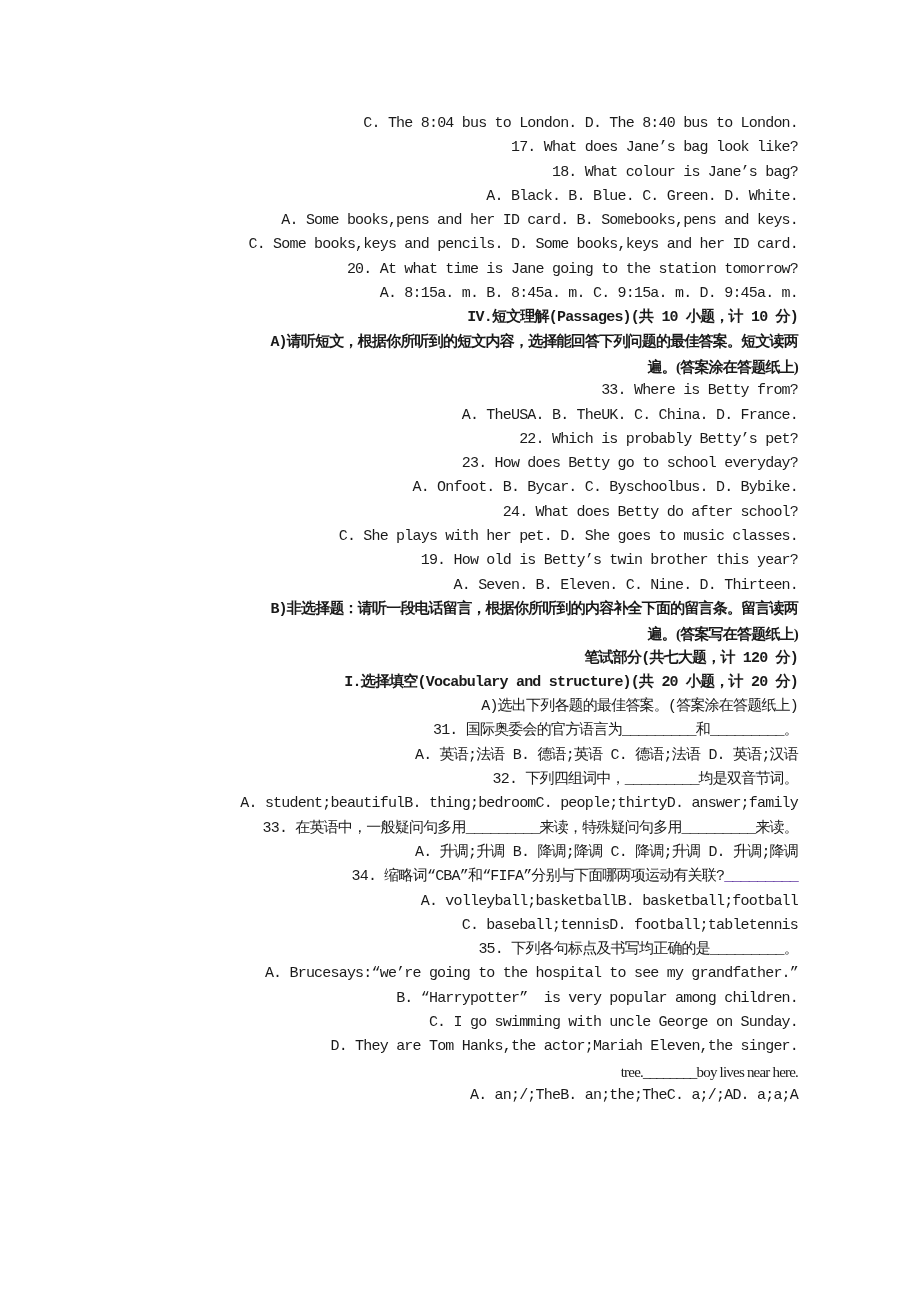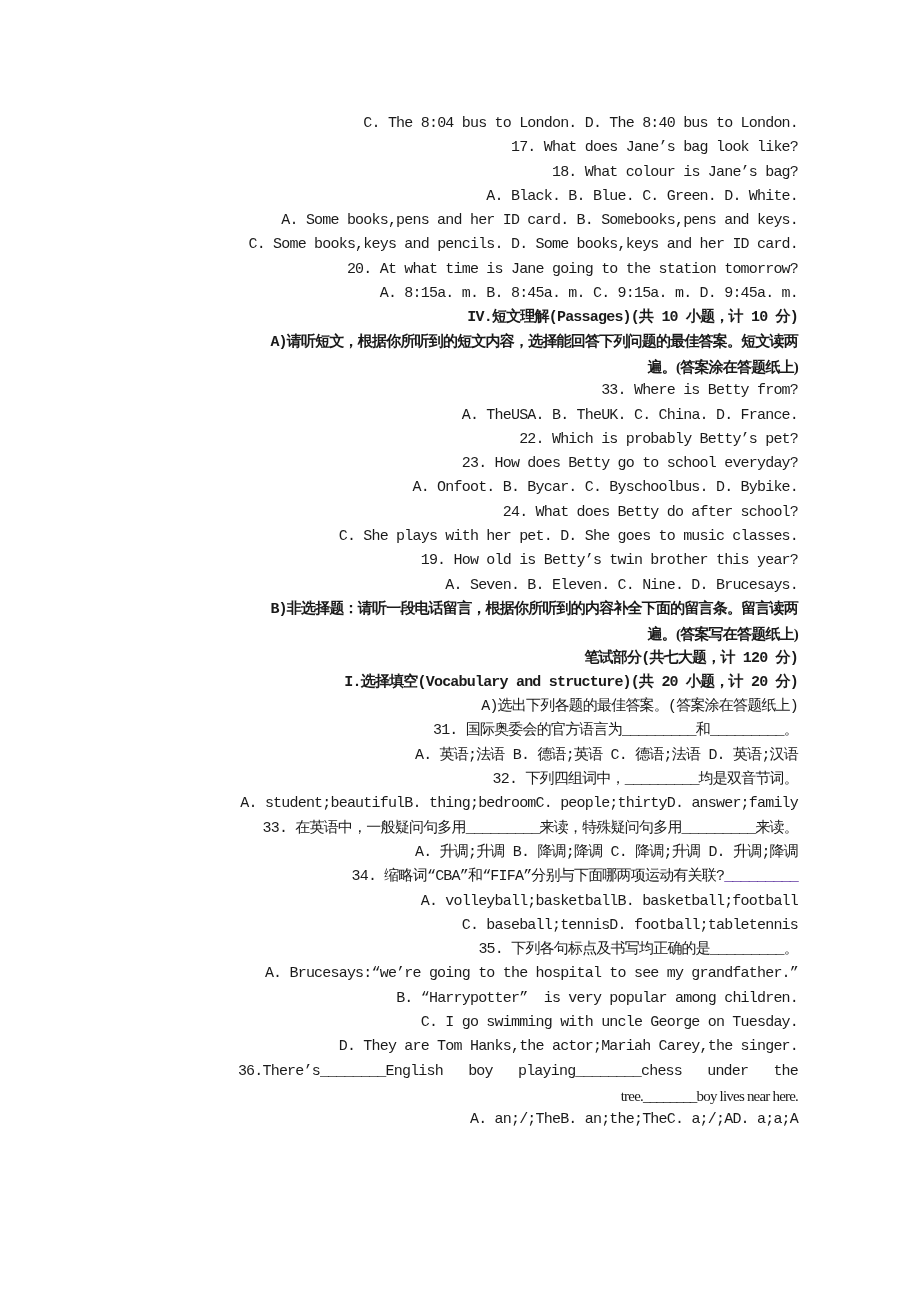--- a/index.html
+++ b/index.html
@@ -53,37 +53,36 @@
       <div class="line indent-1 bold"><span>A)请听短文，根据你所听到的短文内容，选择能回答下列问题的最佳答案。短文读两</span></div>
       <div class="line indent-0 bold"><span>遍。(答案涂在答题纸上)</span></div>
       <div class="line indent-1"><span>33. Where is Betty from?</span></div>
       <div class="line indent-1"><span>A. TheUSA. B. TheUK. C. China. D. France.</span></div>
       <div class="line indent-1"><span>22. Which is probably Betty’s pet?</span></div>
       <div class="line indent-1"><span>23. How does Betty go to school everyday?</span></div>
       <div class="line indent-1"><span>A. Onfoot. B. Bycar. C. Byschoolbus. D. Bybike.</span></div>
       <div class="line indent-1"><span>24. What does Betty do after school?</span></div>
       <div class="line indent-1"><span>C. She plays with her pet. D. She goes to music classes.</span></div>
       <div class="line indent-1"><span>19. How old is Betty’s twin brother this year?</span></div>
-      <div class="line indent-1"><span>A. Seven. B. Eleven. C. Nine. D. Brucesays.</span></div>
+      <div class="line indent-1"><span>A. Seven. B. Eleven. C. Nine. D. Thirteen.</span></div>
       <div class="line indent-1 bold"><span>B)非选择题：请听一段电话留言，根据你所听到的内容补全下面的留言条。留言读两</span></div>
       <div class="line indent-0 bold"><span>遍。(答案写在答题纸上)</span></div>
       <div class="line indent-1 bold"><span>笔试部分(共七大题，计 120 分)</span></div>
       <div class="line indent-1 bold"><span>I.选择填空(Vocabulary and structure)(共 20 小题，计 20 分)</span></div>
       <div class="line indent-1"><span>A)选出下列各题的最佳答案。(答案涂在答题纸上)</span></div>
       <div class="line indent-1"><span>31. 国际奥委会的官方语言为_________和_________。</span></div>
       <div class="line indent-1"><span>A. 英语;法语 B. 德语;英语 C. 德语;法语 D. 英语;汉语</span></div>
       <div class="line indent-1"><span>32. 下列四组词中，_________均是双音节词。</span></div>
       <div class="line indent-1"><span>A. student;beautifulB. thing;bedroomC. people;thirtyD. answer;family</span></div>
       <div class="line indent-1"><span>33. 在英语中，一般疑问句多用_________来读，特殊疑问句多用_________来读。</span></div>
       <div class="line indent-1"><span>A. 升调;升调 B. 降调;降调 C. 降调;升调 D. 升调;降调</span></div>
       <div class="line indent-1"><span>34. 缩略词“CBA”和“FIFA”分别与下面哪两项运动有关联?</span><span class="gray">_________</span></div>
       <div class="line indent-1"><span>A. volleyball;basketballB. basketball;football</span></div>
       <div class="line indent-1"><span>C. baseball;tennisD. football;tabletennis</span></div>
       <div class="line indent-1"><span>35. 下列各句标点及书写均正确的是_________。</span></div>
       <div class="line indent-1"><span>A. Brucesays:“we’re going to the hospital to see my grandfather.”</span></div>
       <div class="line indent-1"><span>B. “Harrypotter”  is very popular among children.</span></div>
-      <div class="line indent-1"><span>C. I go swimming with uncle George on Tuesday.</span></div>
-      <div class="line indent-1"><span>D. They are Tom Hanks,the actor;Mariah Carey,the singer.</span></div>
-      <div class="line indent-2 wide"><span>36.There’s________English boy playing________chess under the</span></div>
+      <div class="line indent-1"><span>C. I go swimming with uncle George on Sunday.</span></div>
+      <div class="line indent-1"><span>D. They are Tom Hanks,the actor;Mariah Eleven,the singer.</span></div>
       <div class="line indent-0"><span>tree.________boy lives near here.</span></div>
       <div class="line indent-1"><span>A. an;/;TheB. an;the;TheC. a;/;AD. a;a;A</span></div>
     </div>
 </div>
 
 </body></html>

